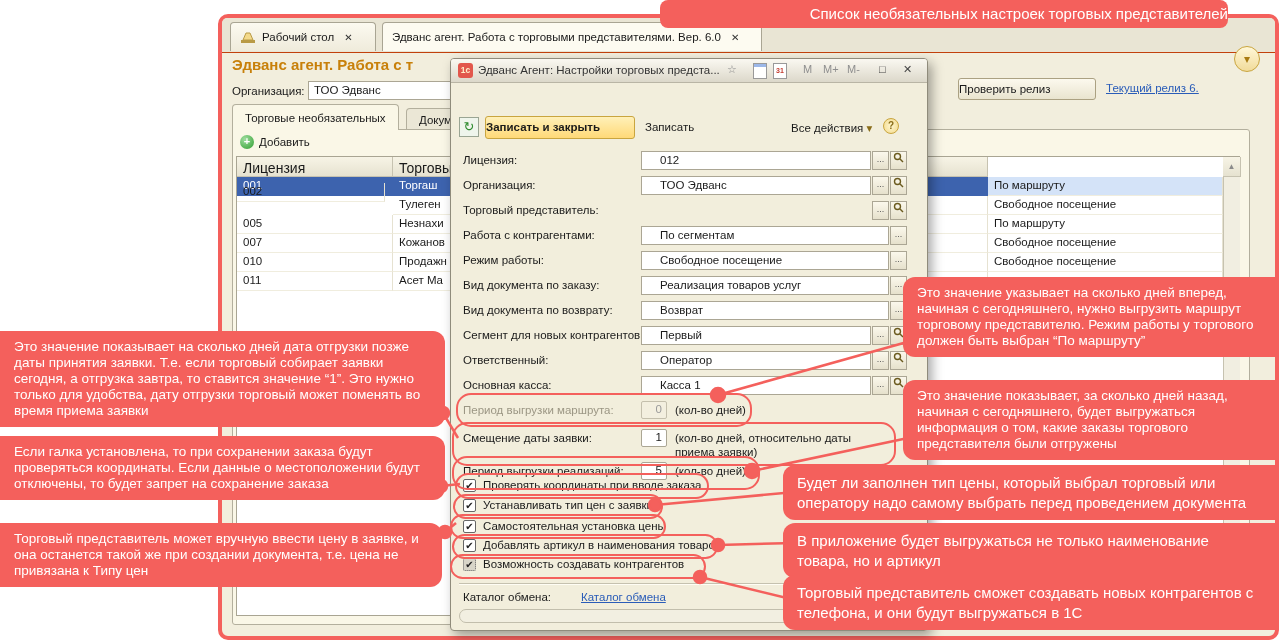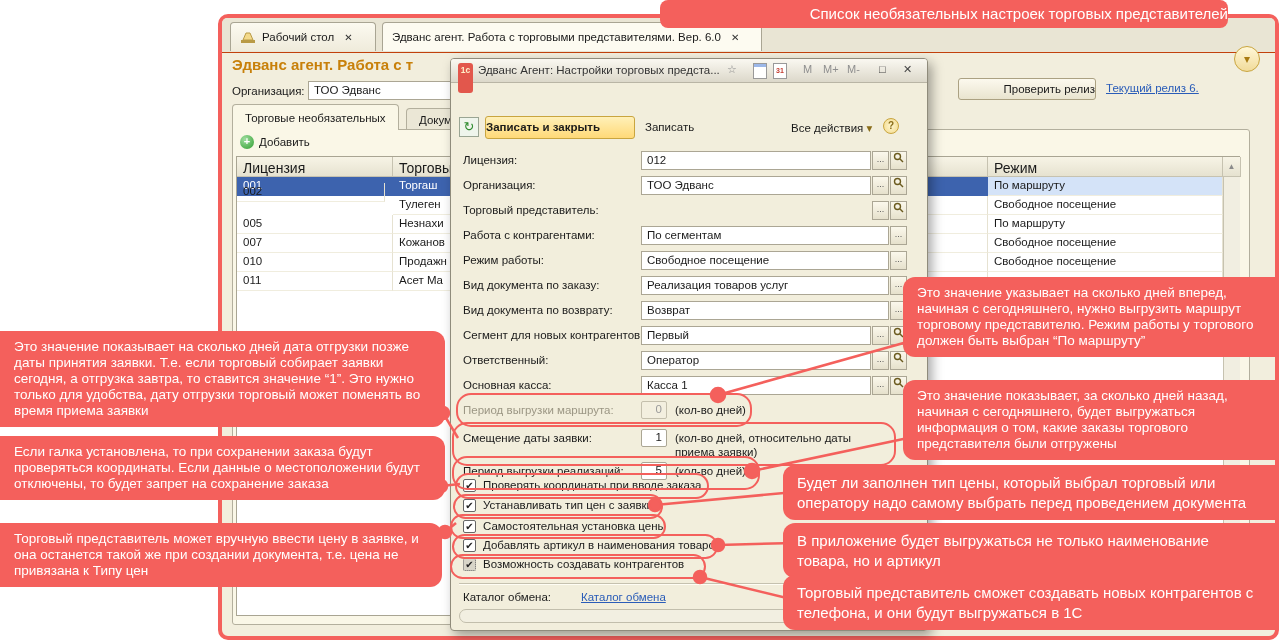--- a/index.html
+++ b/index.html
@@ -14,21 +14,21 @@
        border:1px solid #A9A593;border-bottom:none;border-radius:4px 4px 0 0;
        display:flex;align-items:center;gap:6px;padding:0 9px;font-size:11.5px;box-sizing:border-box}
   .tab.active{background:#FDFBF1}
   .tabx{color:#333;font-size:10px;cursor:pointer;margin-left:4px}
   .main-title{position:absolute;left:10px;top:38px;font-size:15px;font-weight:bold;color:#C8800A;white-space:nowrap}
   .org-label{position:absolute;left:10px;top:67px;font-size:11.5px}
   .org-input{position:absolute;left:86px;top:63px;width:348px;height:19px;background:#fff;
        border:1px solid #ABA694;font-size:11.5px;padding:2px 5px;box-sizing:border-box}
   .btn-release{position:absolute;left:736px;top:60px;width:138px;height:22px;
        background:linear-gradient(#FCF9EE,#E9E4CF);border:1px solid #ABA182;border-radius:3px;
-       font-size:11.5px;text-align:right;line-height:20px;box-sizing:border-box;cursor:pointer}
+       font-size:11.5px;text-align:left;line-height:20px;box-sizing:border-box;cursor:pointer}
   .link{color:#2A5CB8;text-decoration:underline;font-size:11.5px;cursor:pointer}
   .link-release{position:absolute;left:884px;top:64px}
   .circle-btn{position:absolute;left:1012px;top:28px;width:26px;height:26px;border-radius:50%;
        background:linear-gradient(#FFF7D8,#F1DB9A);border:1px solid #C9A53F;color:#A97B12;
        text-align:center;line-height:24px;font-size:12px;cursor:pointer;box-sizing:border-box}
   .sec-tab{position:absolute;font-size:11.5px;border:1px solid #B3AF9D;border-bottom:none;
        border-radius:4px 4px 0 0;padding:0 12px;display:flex;align-items:center;box-sizing:border-box;cursor:pointer}
   .sec-tab.active{left:10px;top:86px;height:26px;background:#FAF7E7;z-index:2}
   .sec-tab.inactive{left:184px;top:90px;height:22px;background:#EBE7D6}
   .panel{position:absolute;left:10px;top:111px;width:1016px;height:494px;border:1px solid #B3AF9D;
@@ -45,40 +45,40 @@
       border-right:1px solid #E6E2D1;border-bottom:1px solid #F0EDDE;white-space:nowrap;overflow:hidden;cursor:pointer}
   .sel-dark{background:#3D63AE;color:#fff;border-right-color:#3D63AE;border-bottom-color:#3D63AE}
   .sel-light{background:#D4E3F8}
   .scrollcol{position:absolute;left:986px;top:20px;width:17px;height:438px;background:#F1EEE1;border-left:1px solid #C6C2B0;box-sizing:border-box;cursor:pointer}
   .th-scroll{left:986px;width:18px;text-align:center;color:#8a8a8a;font-size:8px;padding:5px 0}
   
   .dialog{position:absolute;left:450px;top:58px;width:478px;height:573px;background:#F2EEDC;
        border:1px solid #8F8B7B;border-radius:4px;box-shadow:4px 5px 12px rgba(0,0,0,.35);z-index:30;box-sizing:border-box}
   .dlg-titlebar{position:absolute;left:0;top:0;width:100%;height:24px;
        background:linear-gradient(#FAF8F1,#DCD8CA);border-bottom:1px solid #B9B5A5;border-radius:3px 3px 0 0;box-sizing:border-box}
-  .dlg-logo{position:absolute;left:7px;top:4px;width:15px;height:30px;border-radius:3px;background:#E2574C;
+  .dlg-logo{position:absolute;left:7px;top:4px;width:15px;height:15px;border-radius:3px;background:#E2574C;
        color:#FFEFC9;font-size:8.5px;text-align:center;line-height:15px;font-weight:bold}
   .dlg-title{position:absolute;left:27px;top:5px;font-size:11.5px;color:#333;white-space:nowrap}
   .tbic{position:absolute;top:4px;font-size:11px;color:#8f8f8f;cursor:pointer;text-align:center}
   .calc-ic{width:12px;height:14px;background:#fff;border:1px solid #999;box-shadow:inset 0 3px 0 #9cb7e8}
   .cal-ic{width:12px;height:14px;background:#fff;border:1px solid #999;color:#C43B2E;font-size:7px;line-height:14px;font-weight:bold}
   .dlg-header{position:absolute;left:12px;top:30px;font-size:15px;font-weight:bold;color:#C8800A;white-space:nowrap}
   .refresh-btn{position:absolute;left:8px;top:58px;width:20px;height:20px;border:1px solid #9AA593;background:#EFF5EC;
        color:#2E8B2E;text-align:center;line-height:18px;font-size:13px;box-sizing:border-box;cursor:pointer}
   .save-close{position:absolute;left:34px;top:57px;width:150px;height:23px;background:linear-gradient(#FFF0B8,#FFD978);
        border:1px solid #C9A53F;border-radius:3px;font-weight:bold;font-size:11.5px;text-align:left;line-height:21px;box-sizing:border-box;cursor:pointer}
   .save-lbl{position:absolute;left:194px;top:62px;font-size:11.5px;cursor:pointer}
   .all-actions{position:absolute;left:340px;top:62px;font-size:11.5px;cursor:pointer}
   .help-btn{position:absolute;left:432px;top:59px;width:16px;height:16px;border-radius:50%;
        background:radial-gradient(#FFF6CF,#F2D98B);border:1px solid #C9A53F;color:#8a6d1a;font-size:10px;
        text-align:center;line-height:14px;font-weight:bold;box-sizing:border-box;cursor:pointer}
   .dlg-row{position:absolute;left:0;width:100%;height:22px}
   .fld-label{position:absolute;left:12px;top:3px;font-size:11.5px;white-space:nowrap}
   .fld-input{position:absolute;left:190px;top:0;width:230px;height:19px;background:#fff;border:1px solid #ABA694;
-       font-size:11.5px;padding:2px 5px;box-sizing:border-box;white-space:nowrap;overflow:hidden;cursor:text}
+       font-size:11.5px;padding:2px 18px;box-sizing:border-box;white-space:nowrap;overflow:hidden;cursor:text}
   .btn-sm{position:absolute;top:0;width:17px;height:19px;background:linear-gradient(#FBF8EC,#E6E1CC);
        border:1px solid #ABA694;box-sizing:border-box;text-align:center;font-size:9px;line-height:14px;color:#555;cursor:pointer}
   .num-input{position:absolute;left:190px;top:0;width:26px;height:18px;background:#fff;border:1px solid #ABA694;
        font-size:11.5px;text-align:right;padding:1px 4px;box-sizing:border-box;border-radius:2px;cursor:text}
   .hint{position:absolute;left:224px;top:2px;font-size:11.5px;width:218px;line-height:1.25}
   .disabled .fld-label{color:#9B9684}
   .disabled .num-input{color:#999;background:#F3EFDF;border-color:#C4BFAC;cursor:default}
   .chk{position:absolute;left:12px;top:1px;width:13px;height:13px;background:#fff;border:1px solid #666;
        border-radius:2px;font-size:10px;line-height:12px;text-align:center;color:#222;box-sizing:border-box;cursor:pointer}
   .chk.gray{background:#D8D5C8;border-style:dotted}
@@ -138,21 +138,20 @@
   <div class="panel"></div>
 
   <div class="add-btn">
     <span class="plus-ic">+</span>
     <span>Добавить</span>
   </div>
 
   <div class="tbl">
     <div class="th" style="left:0;width:156px">Лицензия</div>
     <div class="th" style="left:156px;width:595px">Торговы</div>
-    <div class="th" style="left:751px;width:235px">Режим</div>
     <div class="th th-scroll">▲</div>
     <div class="scrollcol"></div>
 
     <div>
       <div class="td sel-dark" style="left:0;top:20px;width:156px">001</div>
       <div class="td sel-dark" style="left:156px;top:20px;width:595px">Торгаш</div>
       <div class="td sel-light" style="left:751px;top:20px;width:235px">По маршруту</div>
     </div>
     <div>
       <div class="td" style="left:0;top:26px;width:148px">002</div>

